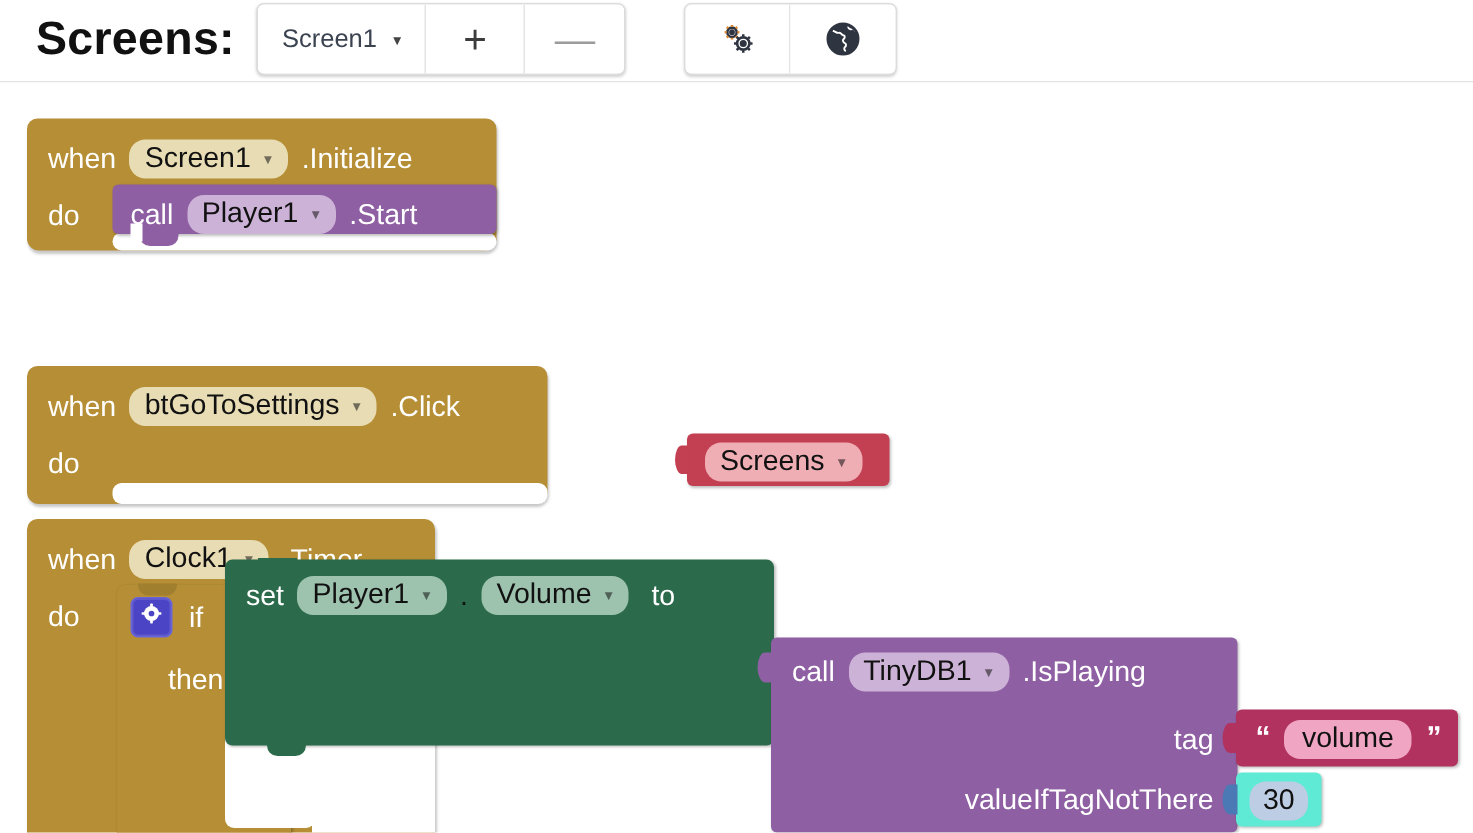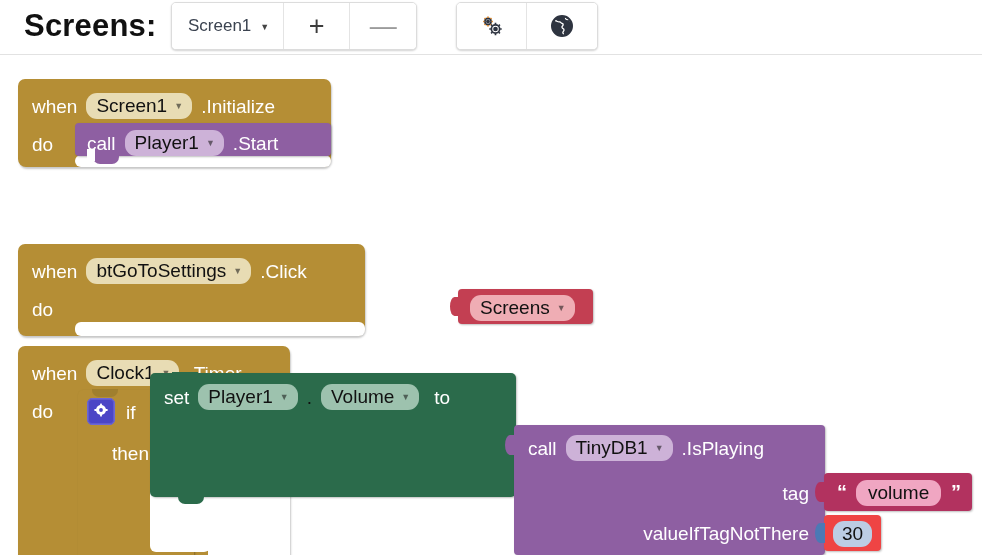--- a/index.html
+++ b/index.html
@@ -76,21 +76,21 @@
   .purple{background:#8e5fa2;}
   .field-purple{background:#cdb2d8;}
   .red{background:#c33f52;}
   .field-red{background:#efadb4;}
   .green-lt{background:#57a184;}
   .field-greenlt{background:#bfe0d0;}
   .green-dk{background:#2b6b4b;}
   .field-greendk{background:#9dc2ae;}
   .magenta{background:#b2325f;}
   .field-magenta{background:#f0a6c2;}
-  .blue{background:#ef4444;}
+  .blue{background:#5eead4;}
   .field-blue{background:#bccde4;}
 
   
   .hat{border-radius:7px 7px 8px 8px;box-shadow:1px 2px 2px rgba(0,0,0,.22);padding-left:17px;}
   .row{position:absolute;display:flex;align-items:center;gap:9px;}
 
   
   .slotcut{position:absolute;border-radius:6px;background:#ffffff;}
 
   

